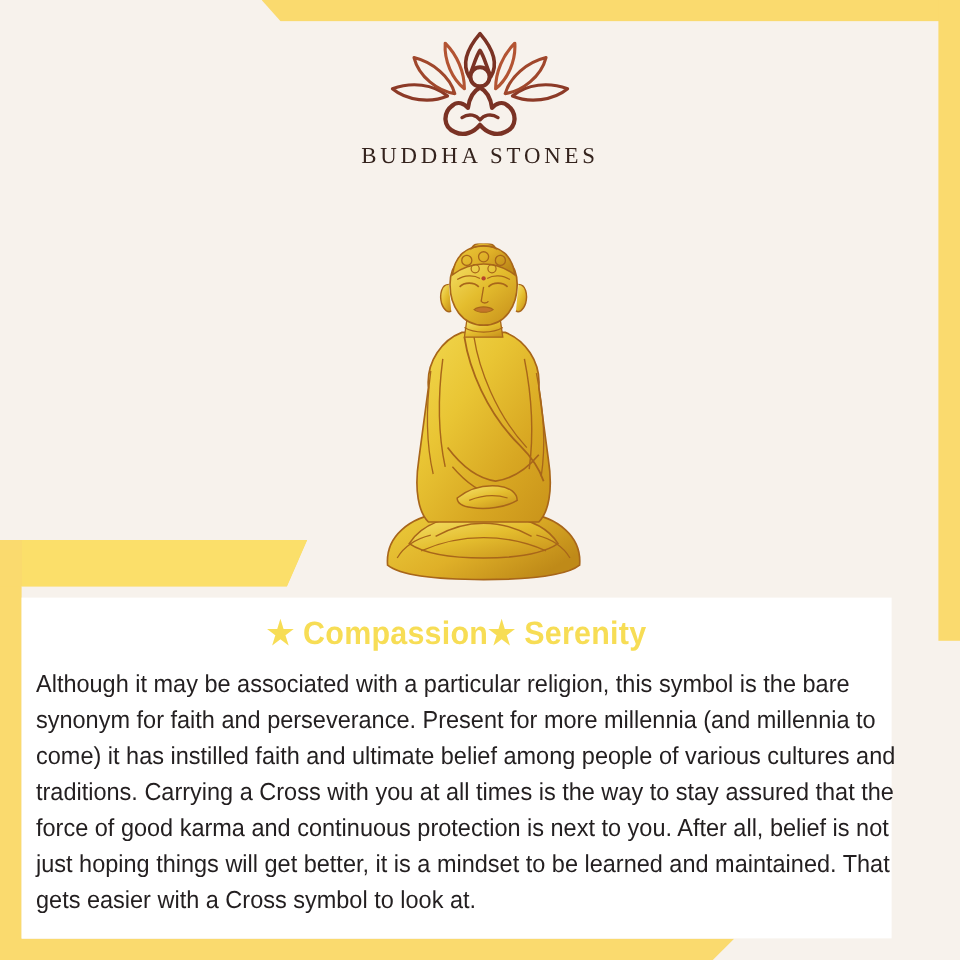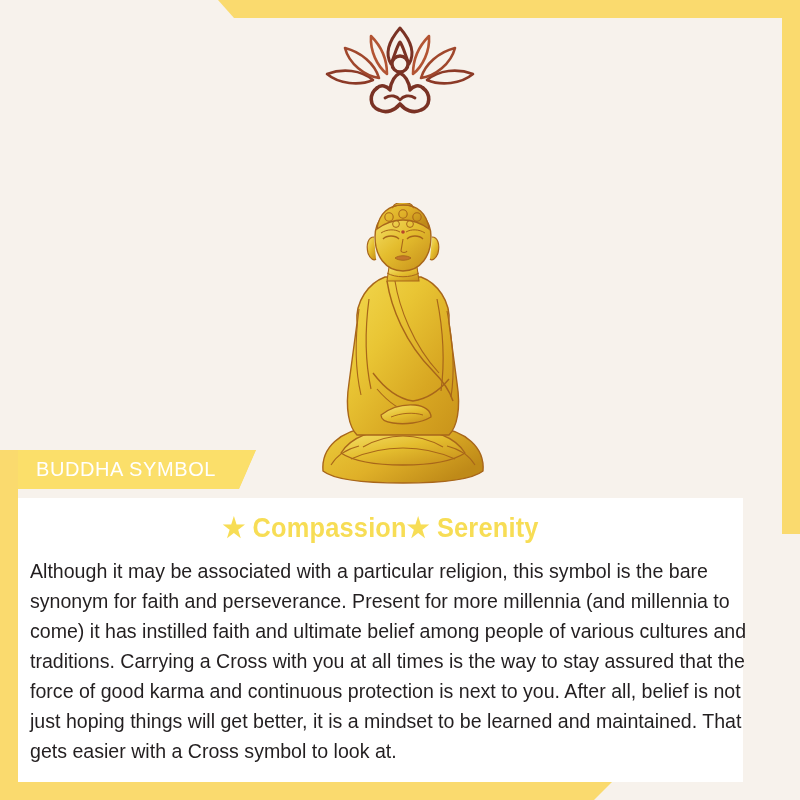--- a/index.html
+++ b/index.html
@@ -220,20 +220,21 @@
         <circle cx="85" cy="40" r="8" stroke="#7a3224" stroke-width="3.4"></circle>
 
         <path d="M85 49 C79 52 76 58 75 66 C72 62 66 60 62 64" stroke="#7a3224" stroke-width="3.4"></path>
         <path d="M85 49 C91 52 94 58 95 66 C98 62 104 60 108 64" stroke="#7a3224" stroke-width="3.4"></path>
 
         <path d="M62 64 C54 70 54 82 64 86 C72 90 80 86 85 80 C90 86 98 90 106 86 C116 82 116 70 108 64" stroke="#7a3224" stroke-width="3.6"></path>
 
         <path d="M70 74 C76 70 82 72 85 76 C88 72 94 70 100 74" stroke="#7a3224" stroke-width="2.8"></path>
       </g>
     </svg>
+    <span class="logo-wordmark">BUDDHA STONES</span>
   </div>
 
 
   <div class="buddha-wrap">
     <svg class="buddha-svg" viewBox="0 0 192 292">
       <defs>
         <linearGradient id="goldA" x1="0" y1="0" x2="1" y2="1">
           <stop offset="0%" stop-color="#f2d84f"></stop>
           <stop offset="35%" stop-color="#e9c534"></stop>
           <stop offset="70%" stop-color="#d8a722"></stop>
@@ -301,21 +302,20 @@
       <circle cx="82" cy="14" r="4.2" fill="none" stroke="#a8661a" stroke-width="1.1"></circle>
       <circle cx="96" cy="11" r="4.2" fill="none" stroke="#a8661a" stroke-width="1.1"></circle>
       <circle cx="110" cy="14" r="4.2" fill="none" stroke="#a8661a" stroke-width="1.1"></circle>
       <circle cx="89" cy="21" r="3.4" fill="none" stroke="#a8661a" stroke-width="1"></circle>
       <circle cx="103" cy="21" r="3.4" fill="none" stroke="#a8661a" stroke-width="1"></circle>
     </svg>
   </div>
 
   <div class="symbol-ribbon">
     <div class="symbol-ribbon-inner"></div>
-    <span class="symbol-ribbon-label">BUDDHA SYMBOL</span>
   </div>
 
   <div class="content-card">
     <div class="headline">★ Compassion★ Serenity</div>
     <p class="body-copy">Although it may be associated with a particular religion, this symbol is the bare synonym for faith and perseverance. Present for more millennia (and millennia to come) it has instilled faith and ultimate belief among people of various cultures and traditions. Carrying a Cross with you at all times is the way to stay assured that the force of good karma and continuous protection is next to you. After all, belief is not just hoping things will get better, it is a mindset to be learned and maintained. That gets easier with a Cross symbol to look at.</p>
   </div>
 
 </div>
 
 </body></html>

